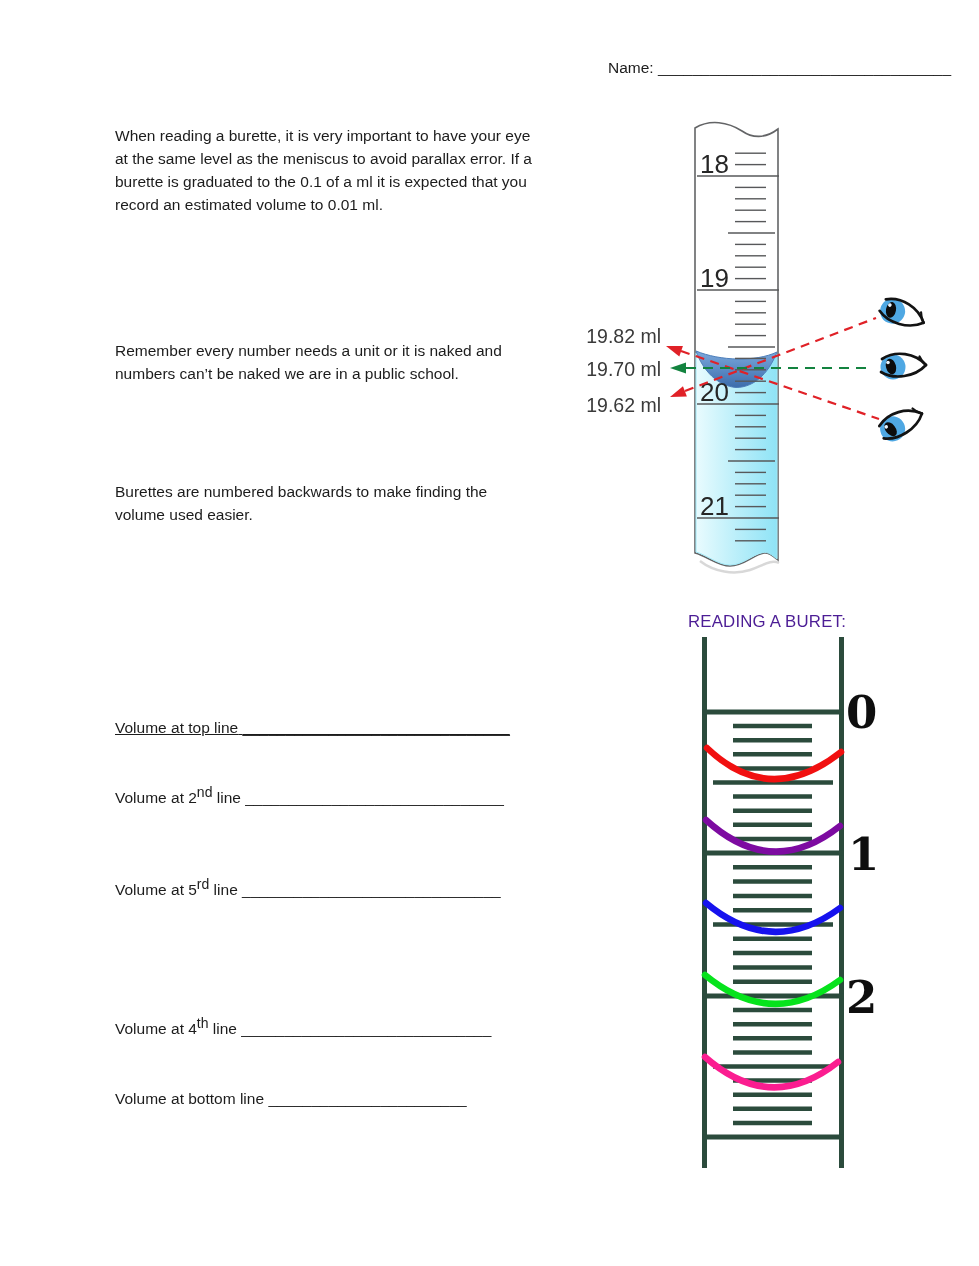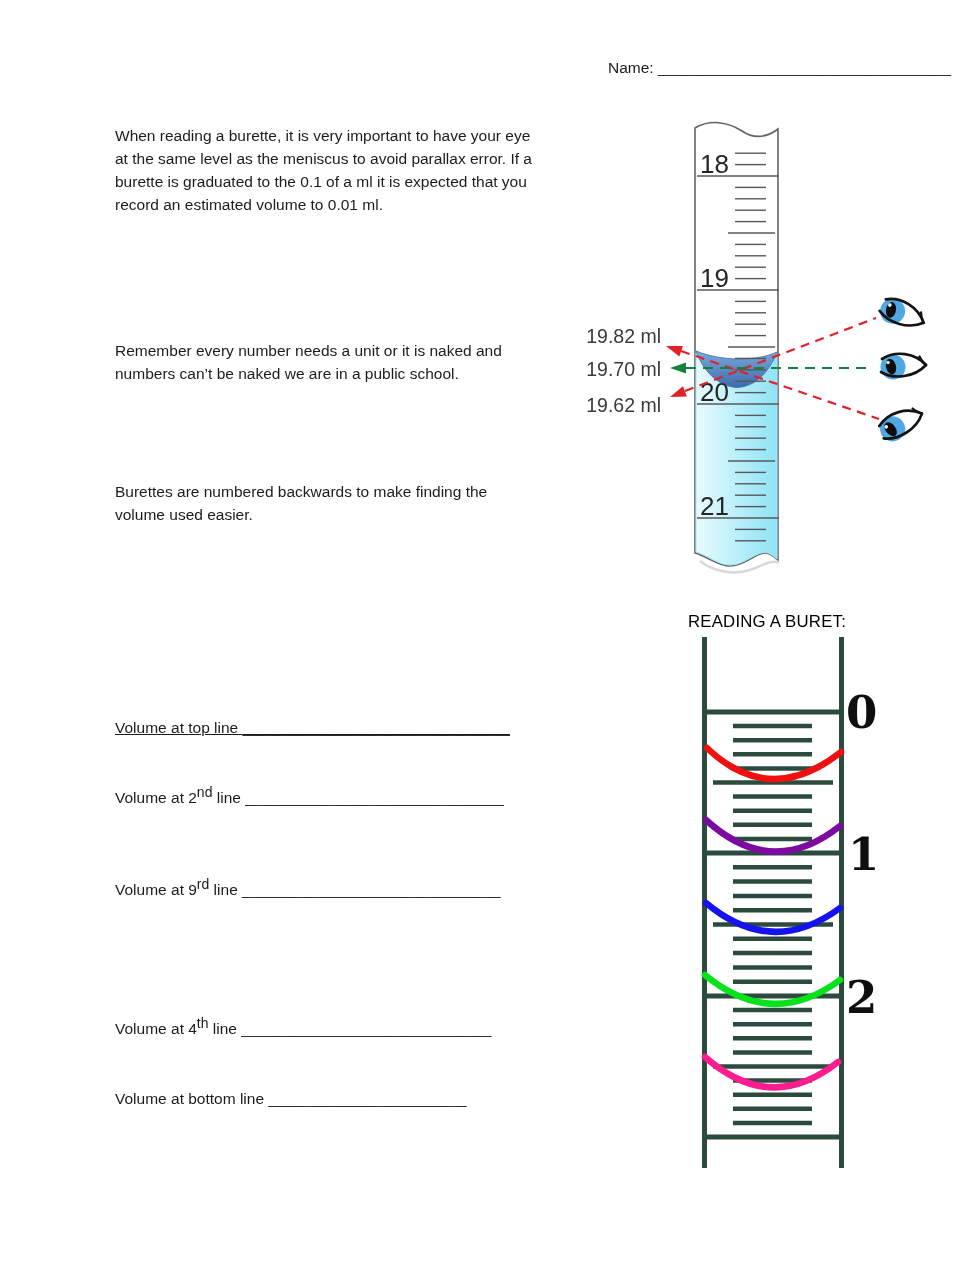--- a/index.html
+++ b/index.html
@@ -6,21 +6,21 @@
   body{
     width:979px;height:1266px;position:relative;background:#ffffff;
     font-family:"Liberation Sans",sans-serif;color:#1c1c1c;overflow:hidden;
   }
   .abs{position:absolute;}
   .para{font-size:15.5px;line-height:23px;}
   .qrow{font-size:15.5px;white-space:nowrap;}
   .qrow sup{font-size:14px;line-height:0;}
   .blank{letter-spacing:0;margin-top:46px;}
   .nameline{font-size:15.5px;white-space:nowrap;}
-  .buret-title{font-size:16.8px;color:#000000;letter-spacing:.2px;}
+  .buret-title{font-size:16.8px;color:#4c1d95;letter-spacing:.2px;}
   svg{position:absolute;overflow:visible;}
   svg text{font-family:"Liberation Sans",sans-serif;}
   text.big-num{font-family:"DejaVu Serif","Liberation Serif",serif;font-weight:bold;}
 </style>
 </head>
 <body>
 
 <div class="abs nameline" style="left:608px;top:59px;">
   <span>Name:</span>
   <span class="blank">__________________________________</span>
@@ -173,21 +173,21 @@
 
 <div class="abs qrow" style="left:115px;top:719px;text-decoration:underline;">
   <span>Volume at top line</span><sup></sup><span></span>
   <span class="blank">_______________________________</span>
 </div>
 <div class="abs qrow" style="left:115px;top:789px;">
   <span>Volume at 2</span><sup>nd</sup><span> line</span>
   <span class="blank">______________________________</span>
 </div>
 <div class="abs qrow" style="left:115px;top:881px;">
-  <span>Volume at 9</span><sup>rd</sup><span> line</span>
+  <span>Volume at 5</span><sup>rd</sup><span> line</span>
   <span class="blank">______________________________</span>
 </div>
 <div class="abs qrow" style="left:115px;top:1020px;">
   <span>Volume at 4</span><sup>th</sup><span> line</span>
   <span class="blank">_____________________________</span>
 </div>
 <div class="abs qrow" style="left:115px;top:1090px;text-align:right;">
   <span>Volume at bottom line</span><sup></sup><span></span>
   <span class="blank">_______________________</span>
 </div>

